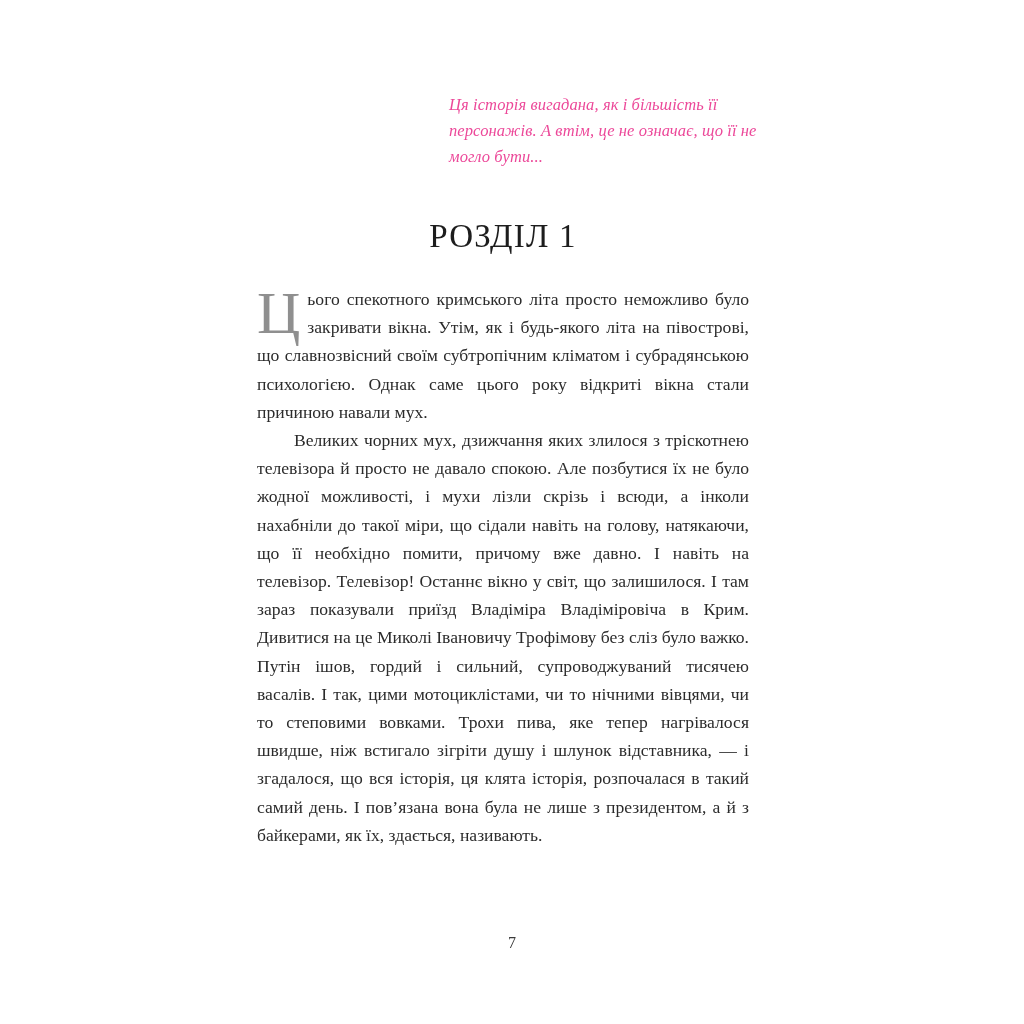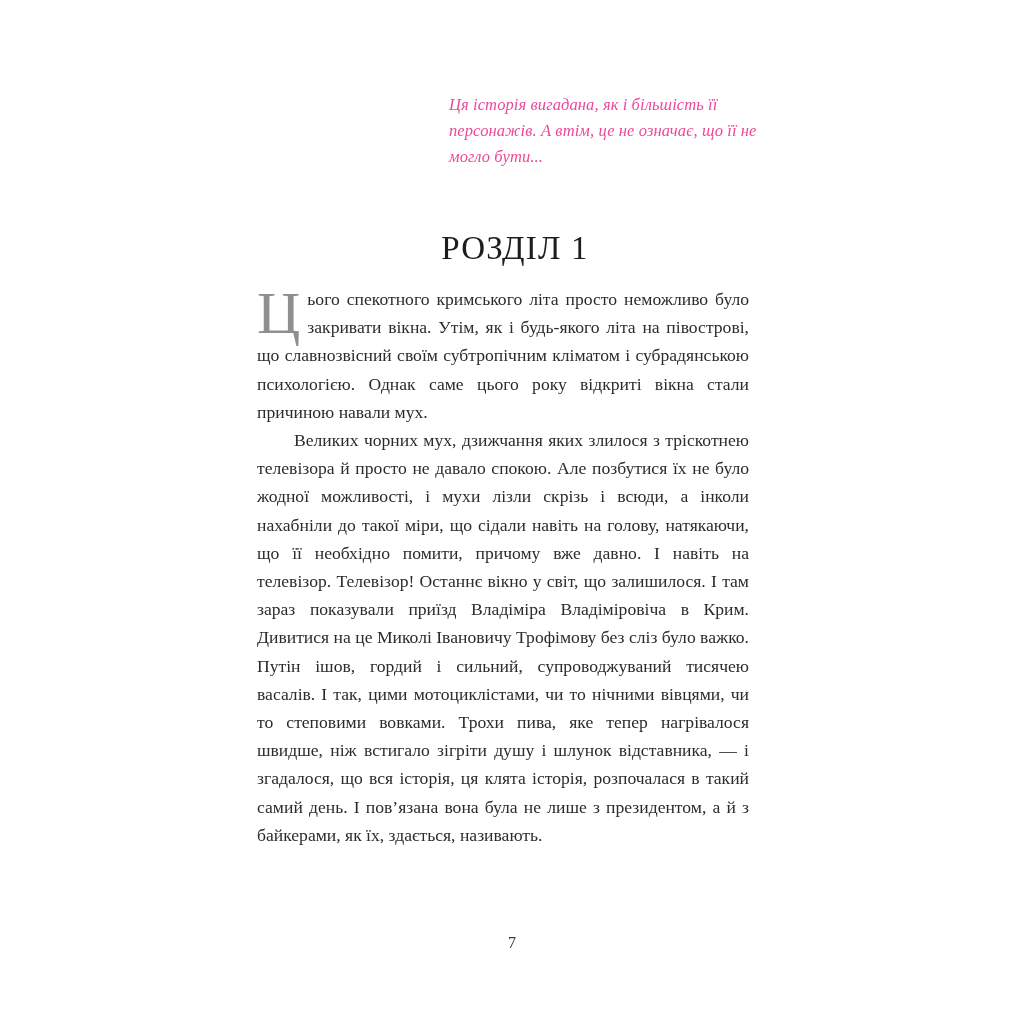--- a/index.html
+++ b/index.html
@@ -40,21 +40,21 @@
     position: absolute;
     left: 257px;
     top: 215px;
     width: 492px;
     text-align: center;
     font-size: 33px;
     line-height: 42px;
     font-weight: normal;
     letter-spacing: 1.2px;
     color: #1d1d1d;
-    margin: 12px;
+    margin: 0;
   }
 
   
   .body-text {
     position: absolute;
     left: 257px;
     top: 285px;
     width: 492px;
     font-size: 17.6px;
     line-height: 28.2px;

